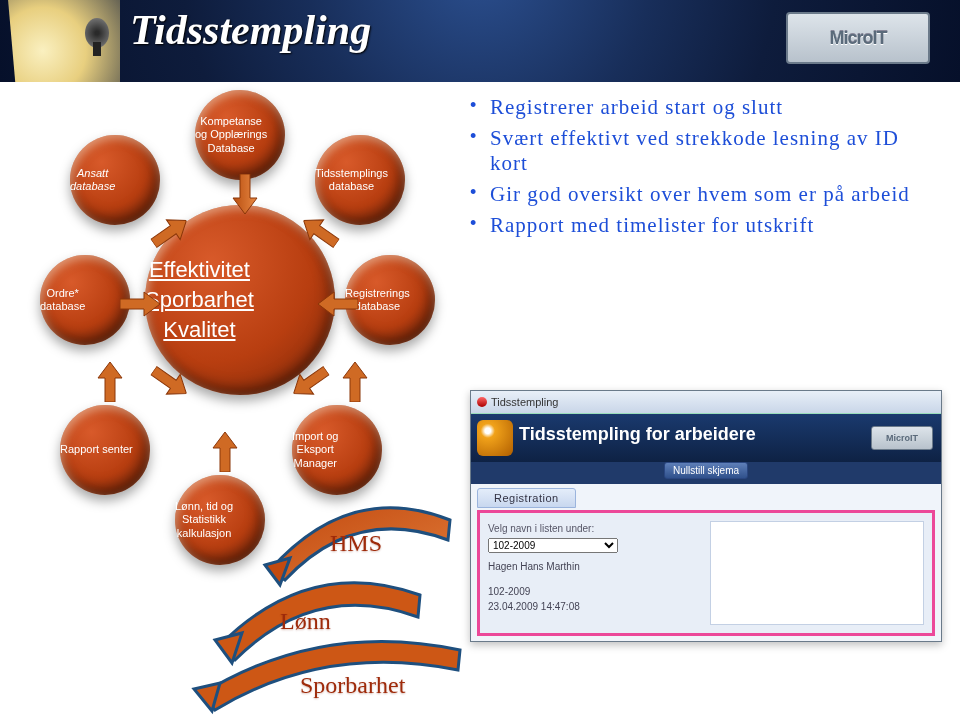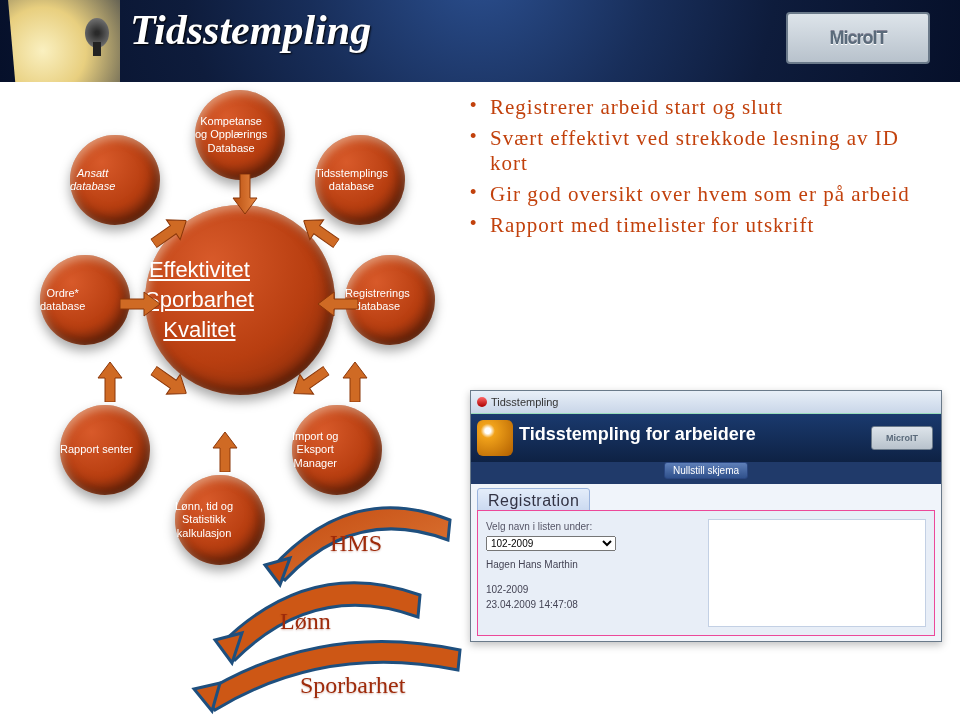--- a/index.html
+++ b/index.html
@@ -122,21 +122,21 @@
     height: 120px;
   }
   
   .bullets {
     position: absolute;
     left: 470px;
     top: 95px;
     width: 470px;
     font-family: "Times New Roman", Times, serif;
     font-size: 21px;
-    color: #c2410c;
+    color: #1d4ed8;
     letter-spacing: 1px;
   }
   .bullets ul { margin: 0; padding: 0; list-style: none; }
   .bullets li { margin-bottom: 6px; padding-left: 20px; position: relative; }
   .bullets li::before {
     content: "•";
     position: absolute;
     left: 0;
     top: 0;
     font-family: Arial;
@@ -222,31 +222,31 @@
   .inset-body {
     position: relative;
     height: 158px;
     background: #f0f4fa;
   }
   .inset-panel-label {
     position: absolute;
     left: 6px; top: 4px;
     background: linear-gradient(#e4edfa,#c8d7ef);
     border: 1px solid #9bb4dd;
-    padding: 3px 10px;
+    padding: 3px 16px;
     border-radius: 3px 3px 0 0;
-    font-size: 16px;
+    font-size: 11px;
     color: #334;
     letter-spacing: .5px;
   }
   .inset-panel {
     position: absolute;
     left: 6px; top: 26px; right: 6px; bottom: 6px;
     background: #e8eef7;
-    border: 1px solid #ec4899;
+    border: 3px solid #ec4899;
     text-decoration: underline;
   }
   .inset-left {
     position: absolute;
     left: 8px; top: 8px;
     width: 200px;
     font-size: 10px;
     color: #445;
     line-height: 1.5;
   }

